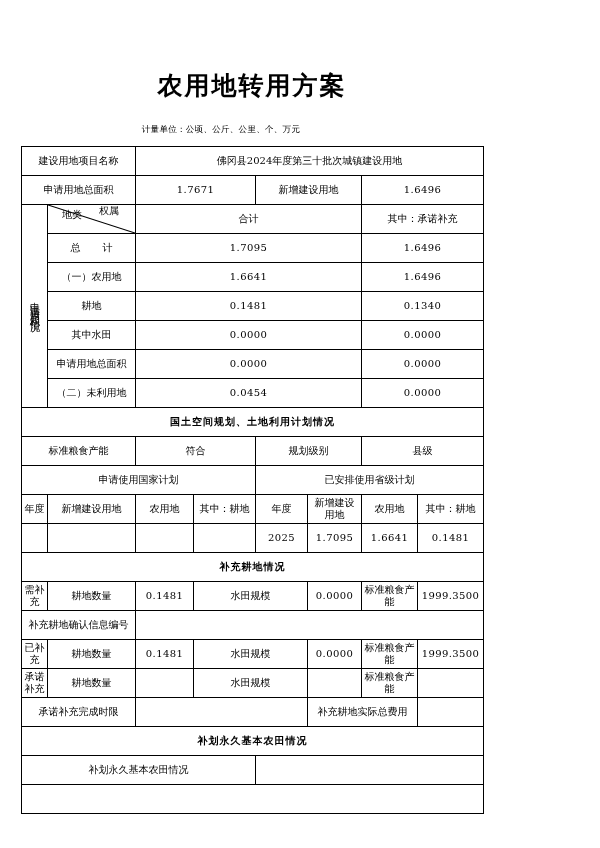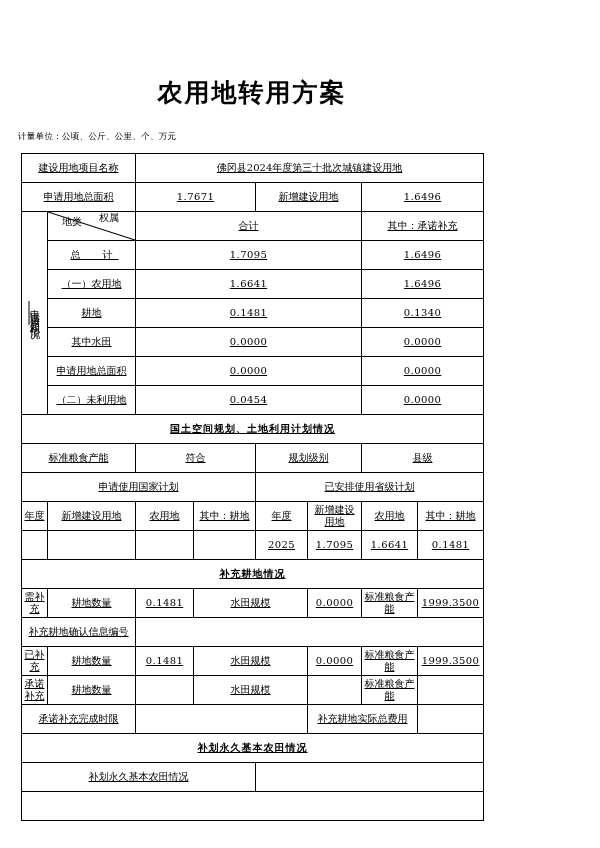--- a/index.html
+++ b/index.html
@@ -12,44 +12,43 @@
     height: 848px;
     font-family: "DejaVu Serif", "Liberation Serif", serif;
     color: #000000;
     position: relative;
     overflow: hidden;
   }
   .page {
     width: 504px;
     height: 848px;
     box-sizing: border-box;
-    padding: 18px;
+    padding: 11px;
     position: relative;
   }
   .doc-title {
     text-align: center;
     font-size: 25px;
     font-weight: bold;
     letter-spacing: 2px;
     margin: 0;
     padding-top: 58px;
     font-family: "DejaVu Serif", "Liberation Serif", serif;
   }
   .unit-line {
-    text-align: left;
+    text-align: center;
     font-size: 8.5px;
     margin: 0;
     padding-top: 22px;
     padding-right: 62px;
     letter-spacing: 0.3px;
   }
   .tbl-wrap {
     margin: 10px auto 17px auto;
     width: 462px;
-    text-decoration: underline;
   }
   table.form {
     border-collapse: collapse;
     width: 462px;
     table-layout: fixed;
     border: 1.6px solid #000;
   }
   table.form td {
     border: 0.8px solid #000;
     font-size: 10px;

